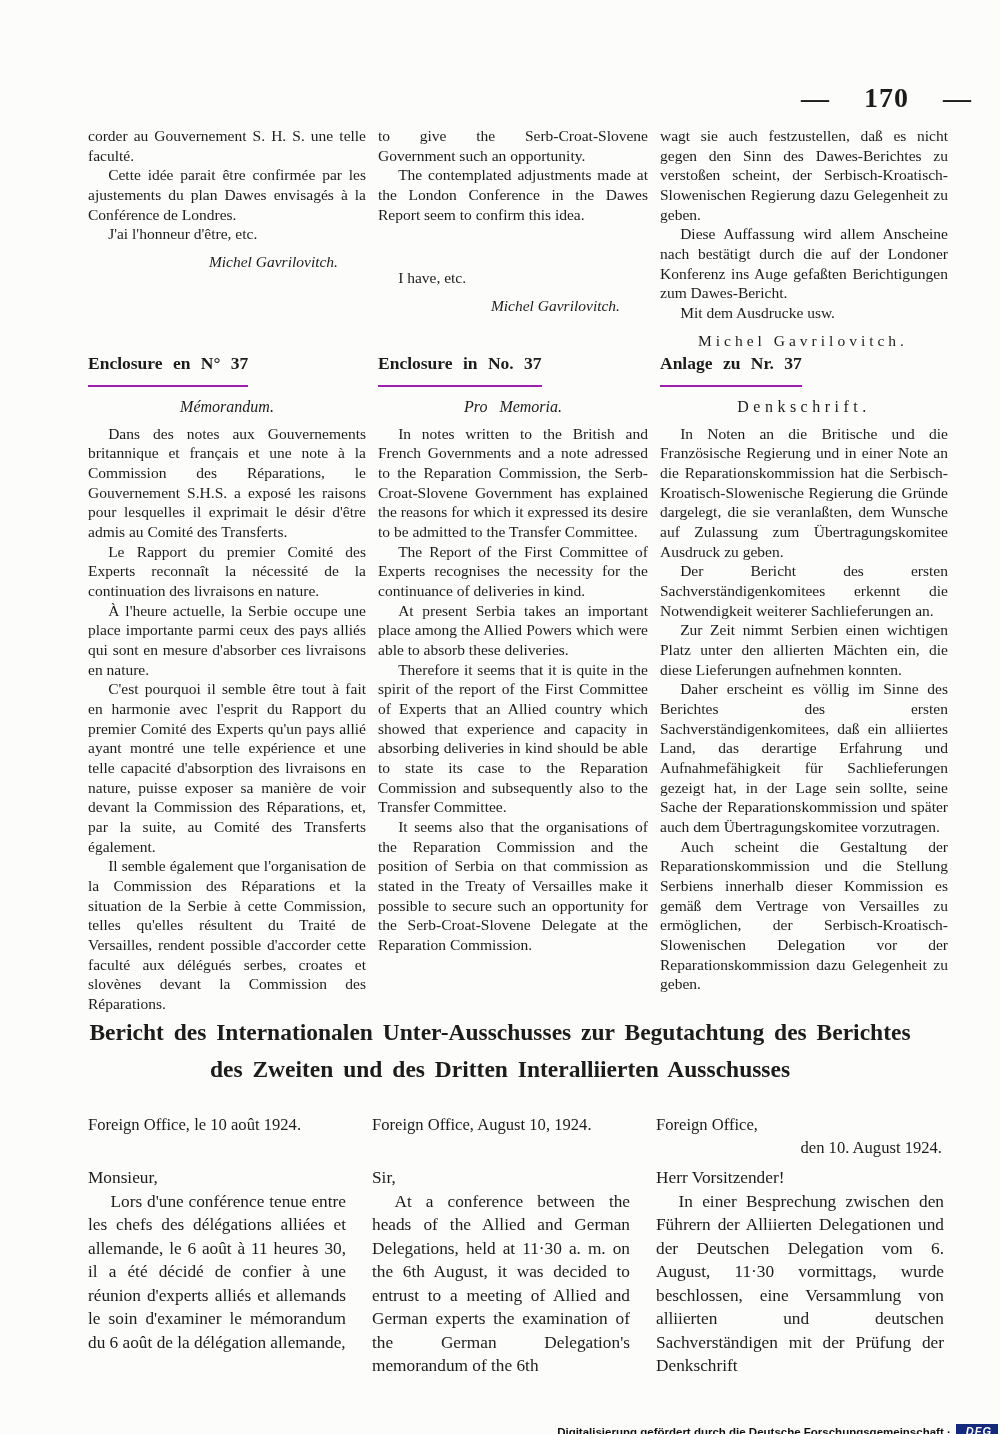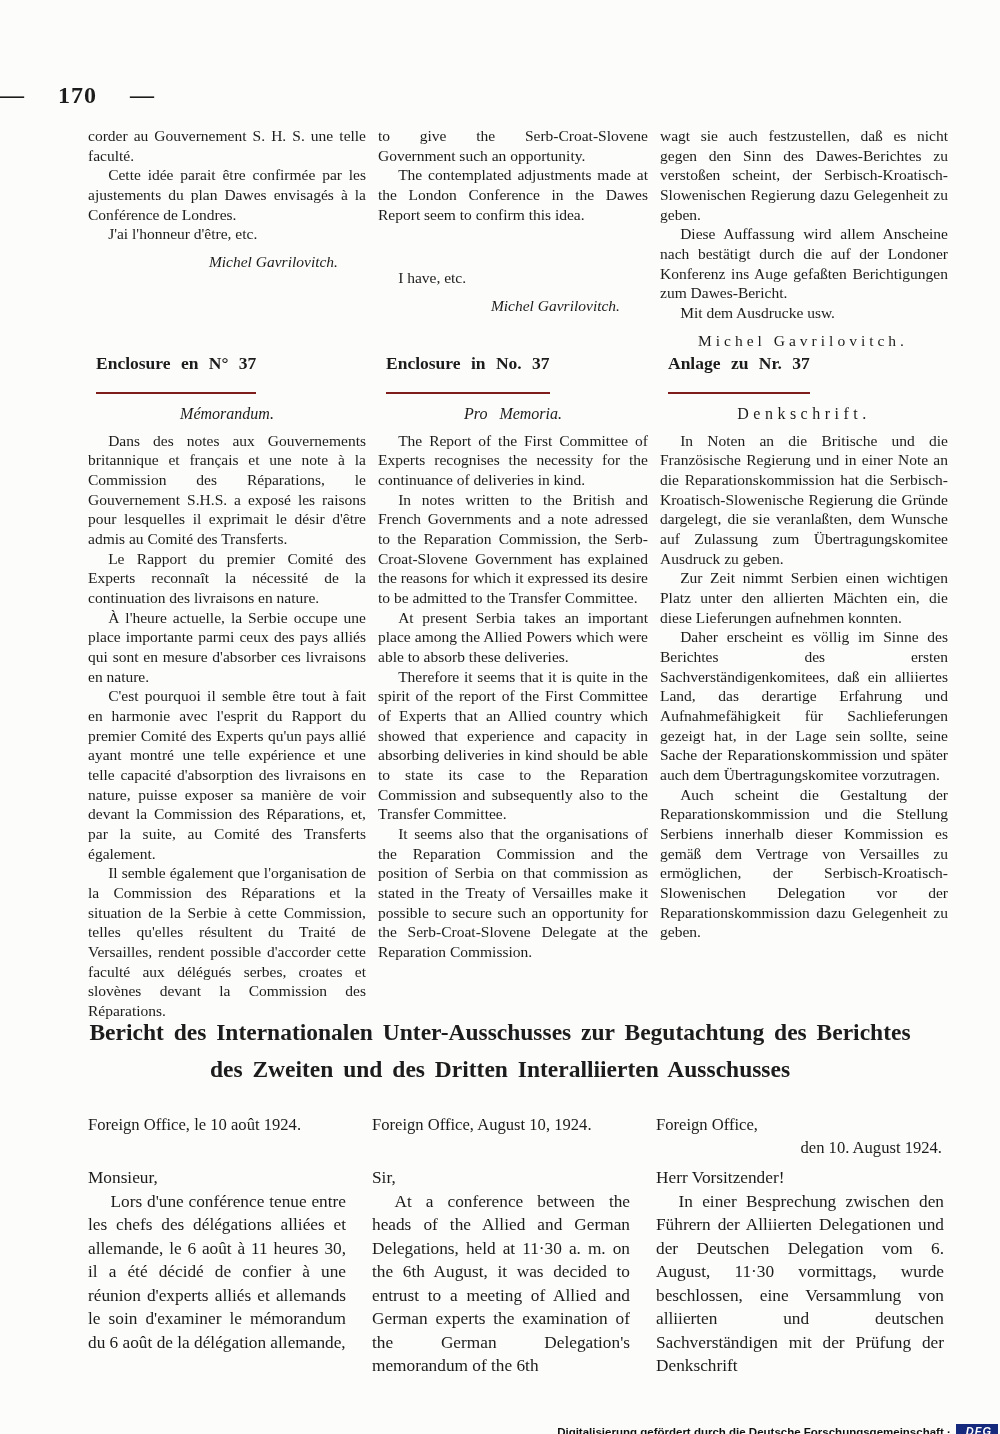--- a/index.html
+++ b/index.html
@@ -6,44 +6,43 @@
   .page {
     position:relative;
     width:1000px; height:1434px;
     background:#fcfcfa;
     font-family:"Liberation Serif", serif;
     color:#1c1c1c;
     overflow:hidden;
   }
   .pageno {
     position:absolute; top:82px; left:0; width:972px;
-    text-align:left; font-size:24px; font-weight:bold;
+    text-align:right; font-size:28px; font-weight:bold;
     word-spacing:26px; letter-spacing:1px;
   }
   .cols {
     position:absolute; left:88px;
     display:grid; grid-template-columns:278px 270px 288px; column-gap:12px;
   }
   .cols-top { top:126px; }
   .cols-encl { top:352px; }
   .cols-letter { top:1086px; grid-template-columns:258px 258px 288px; column-gap:26px; }
   .col { font-size:15.5px; line-height:1.27; }
   .col p { margin:0; text-align:justify; }
   .ind { text-indent:1.3em; }
   .gap28 { margin-top:28px; }
   .gap24 { margin-top:24px; }
   .gap12 { margin-top:12px; }
   .closing { text-align:left !important; padding-left:1.3em; }
   .sig { text-align:right !important; padding-right:28px; font-style:italic; margin-top:8px !important; }
   .sig-sp { text-align:left !important; font-style:normal; letter-spacing:4px; padding-left:38px; }
   .encl-header {
     display:inline-block; font-weight:bold; font-size:17.5px;
-    border-bottom:2px solid #7f1d1d; padding-bottom:18px; margin-bottom:10px;
+    border-bottom:2px solid #a21caf; padding-bottom:11px; margin-bottom:10px;
     word-spacing:6px;
-    margin-left:8px;
   }
   .subheader { text-align:center !important; font-style:italic; font-size:16px; margin-bottom:6px !important; word-spacing:8px; }
   .subheader-sp { font-style:normal; letter-spacing:4.5px; }
   .nr38 { position:absolute; top:976px; left:0; width:1000px; text-align:center; font-weight:bold; font-size:25px; }
   .big-title {
     position:absolute; top:1014px; left:40px; width:920px;
     text-align:center; font-weight:bold; font-size:23.5px; line-height:1.58;
     word-spacing:4px;
   }
   .col-lg { font-size:17.3px; line-height:1.36;margin-top:28px; }
@@ -95,30 +94,31 @@
       <p class="subheader">Mémorandum.</p>
       <p class="ind">Dans des notes aux Gouvernements britannique et français et une note à la Commission des Réparations, le Gouvernement S.H.S. a exposé les raisons pour lesquelles il exprimait le désir d'être admis au Comité des Transferts.</p>
       <p class="ind gap24">Le Rapport du premier Comité des Experts reconnaît la nécessité de la continuation des livraisons en nature.</p>
       <p class="ind gap12">À l'heure actuelle, la Serbie occupe une place importante parmi ceux des pays alliés qui sont en mesure d'absorber ces livraisons en nature.</p>
       <p class="ind">C'est pourquoi il semble être tout à fait en harmonie avec l'esprit du Rapport du premier Comité des Experts qu'un pays allié ayant montré une telle expérience et une telle capacité d'absorption des livraisons en nature, puisse exposer sa manière de voir devant la Commission des Réparations, et, par la suite, au Comité des Transferts également.</p>
       <p class="ind">Il semble également que l'organisation de la Commission des Réparations et la situation de la Serbie à cette Commission, telles qu'elles résultent du Traité de Versailles, rendent possible d'accorder cette faculté aux délégués serbes, croates et slovènes devant la Commission des Réparations.</p>
     </div>
     <div class="col">
       <span class="encl-header">Enclosure in No. 37</span>
       <p class="subheader">Pro Memoria.</p>
+      <p class="ind">In notes written to the British and French Governments and a note adressed to the Reparation Commission, the Serb-Croat-Slovene Government has explained the reasons for which it expressed its desire to be admitted to the Transfer Committee.</p>
       <p class="ind gap24">The Report of the First Committee of Experts recognises the necessity for the continuance of deliveries in kind.</p>
-      <p class="ind">In notes written to the British and French Governments and a note adressed to the Reparation Commission, the Serb-Croat-Slovene Government has explained the reasons for which it expressed its desire to be admitted to the Transfer Committee.</p>
       <p class="ind gap24">At present Serbia takes an important place among the Allied Powers which were able to absorb these deliveries.</p>
       <p class="ind">Therefore it seems that it is quite in the spirit of the report of the First Committee of Experts that an Allied country which showed that experience and capacity in absorbing deliveries in kind should be able to state its case to the Reparation Commission and subsequently also to the Transfer Committee.</p>
       <p class="ind gap24">It seems also that the organisations of the Reparation Commission and the position of Serbia on that commission as stated in the Treaty of Versailles make it possible to secure such an opportunity for the Serb-Croat-Slovene Delegate at the Reparation Commission.</p>
     </div>
     <div class="col">
       <span class="encl-header">Anlage zu Nr. 37</span>
       <p class="subheader subheader-sp">Denkschrift.</p>
       <p class="ind">In Noten an die Britische und die Französische Regierung und in einer Note an die Reparationskommission hat die Serbisch-Kroatisch-Slowenische Regierung die Gründe dargelegt, die sie veranlaßten, dem Wunsche auf Zulassung zum Übertragungskomitee Ausdruck zu geben.</p>
+      <p class="ind">Der Bericht des ersten Sachverständigenkomitees erkennt die Notwendigkeit weiterer Sachlieferungen an.</p>
       <p class="ind">Zur Zeit nimmt Serbien einen wichtigen Platz unter den allierten Mächten ein, die diese Lieferungen aufnehmen konnten.</p>
       <p class="ind">Daher erscheint es völlig im Sinne des Berichtes des ersten Sachverständigenkomitees, daß ein alliiertes Land, das derartige Erfahrung und Aufnahmefähigkeit für Sachlieferungen gezeigt hat, in der Lage sein sollte, seine Sache der Reparationskommission und später auch dem Übertragungskomitee vorzutragen.</p>
       <p class="ind gap24">Auch scheint die Gestaltung der Reparationskommission und die Stellung Serbiens innerhalb dieser Kommission es gemäß dem Vertrage von Versailles zu ermöglichen, der Serbisch-Kroatisch-Slowenischen Delegation vor der Reparationskommission dazu Gelegenheit zu geben.</p>
     </div>
   </div>
 
   <div class="big-title">
     <div>Bericht des Internationalen Unter-Ausschusses zur Begutachtung des Berichtes</div>
     <div>des Zweiten und des Dritten Interalliierten Ausschusses</div>
   </div>

